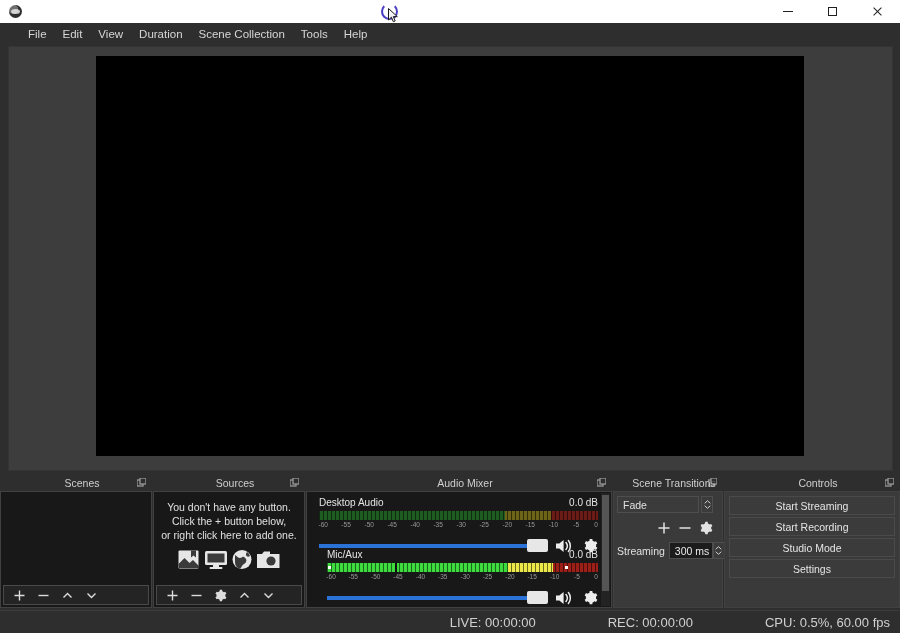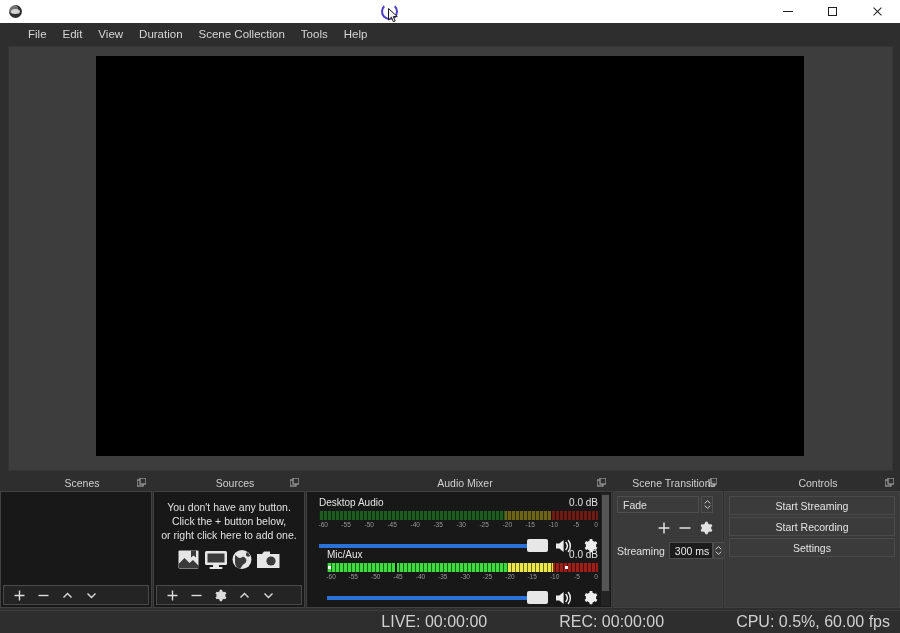--- a/index.html
+++ b/index.html
@@ -192,21 +192,21 @@
     font-size: 10.5px; color: #e4e4e4;
   }
 
   
   .statusbar {
     position: absolute; left: 0; top: 610px; width: 900px; height: 23px;
     background: #2e2e2e; border-top: 1px solid #3c3c3c;
     display: flex; align-items: center; justify-content: flex-end;
     padding-right: 10px; gap: 26px;
   }
-  .status-item { font-size: 16px; color: #d0d0d0; white-space: nowrap; padding-left: 46px; }
+  .status-item { font-size: 13px; color: #d0d0d0; white-space: nowrap; padding-left: 46px; }
   svg { display: block; }
 </style>
 </head>
 <body>
 
 <div class="app">
 
   <div class="titlebar">
     <div class="tb-logo"></div>
     <div class="tb-spinner"></div>
@@ -490,20 +490,21 @@
         <span>Controls</span>
         <svg class="dock-float" viewBox="0 0 9 9">
           <rect x="0" y="2" width="6" height="6" fill="none" stroke="#bdbdbd" stroke-width="1.3"></rect>
           <rect x="3" y="0" width="6" height="6" fill="#2e2e2e" stroke="#bdbdbd" stroke-width="1.3"></rect>
         </svg>
       </div>
       <div class="dock-body" style="background:#3a3a3a;">
         <div class="ctrl-list">
           <div class="ctrl-btn">Start Streaming</div>
           <div class="ctrl-btn">Start Recording</div>
+          <div class="ctrl-btn">Studio Mode</div>
           <div class="ctrl-btn">Settings</div>
         </div>
       </div>
     </div>
 
   </div>
 
   <div class="statusbar">
     <span class="status-item">LIVE: 00:00:00</span>
     <span class="status-item">REC: 00:00:00</span>

